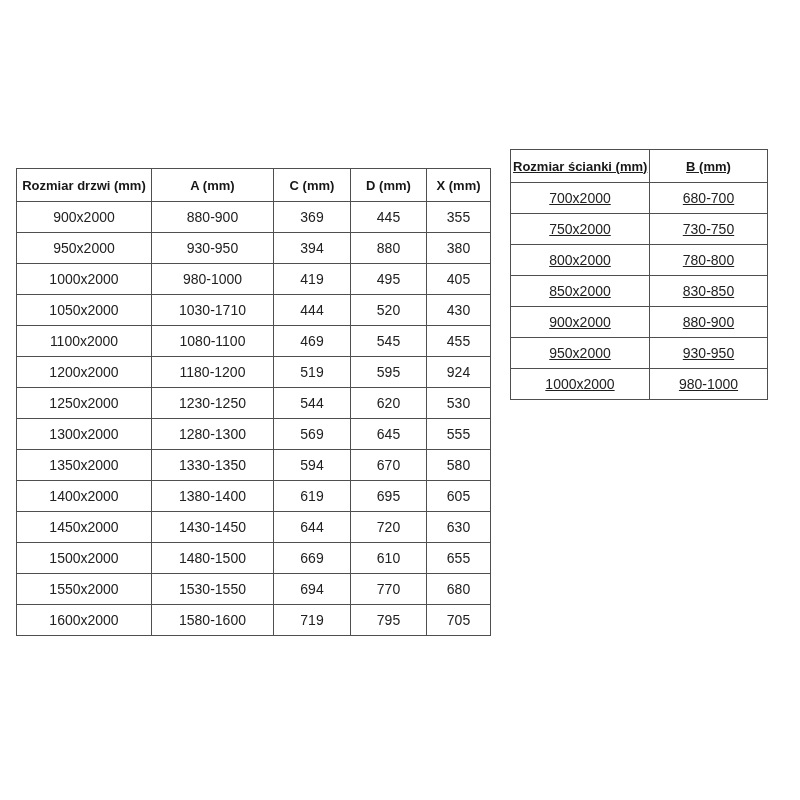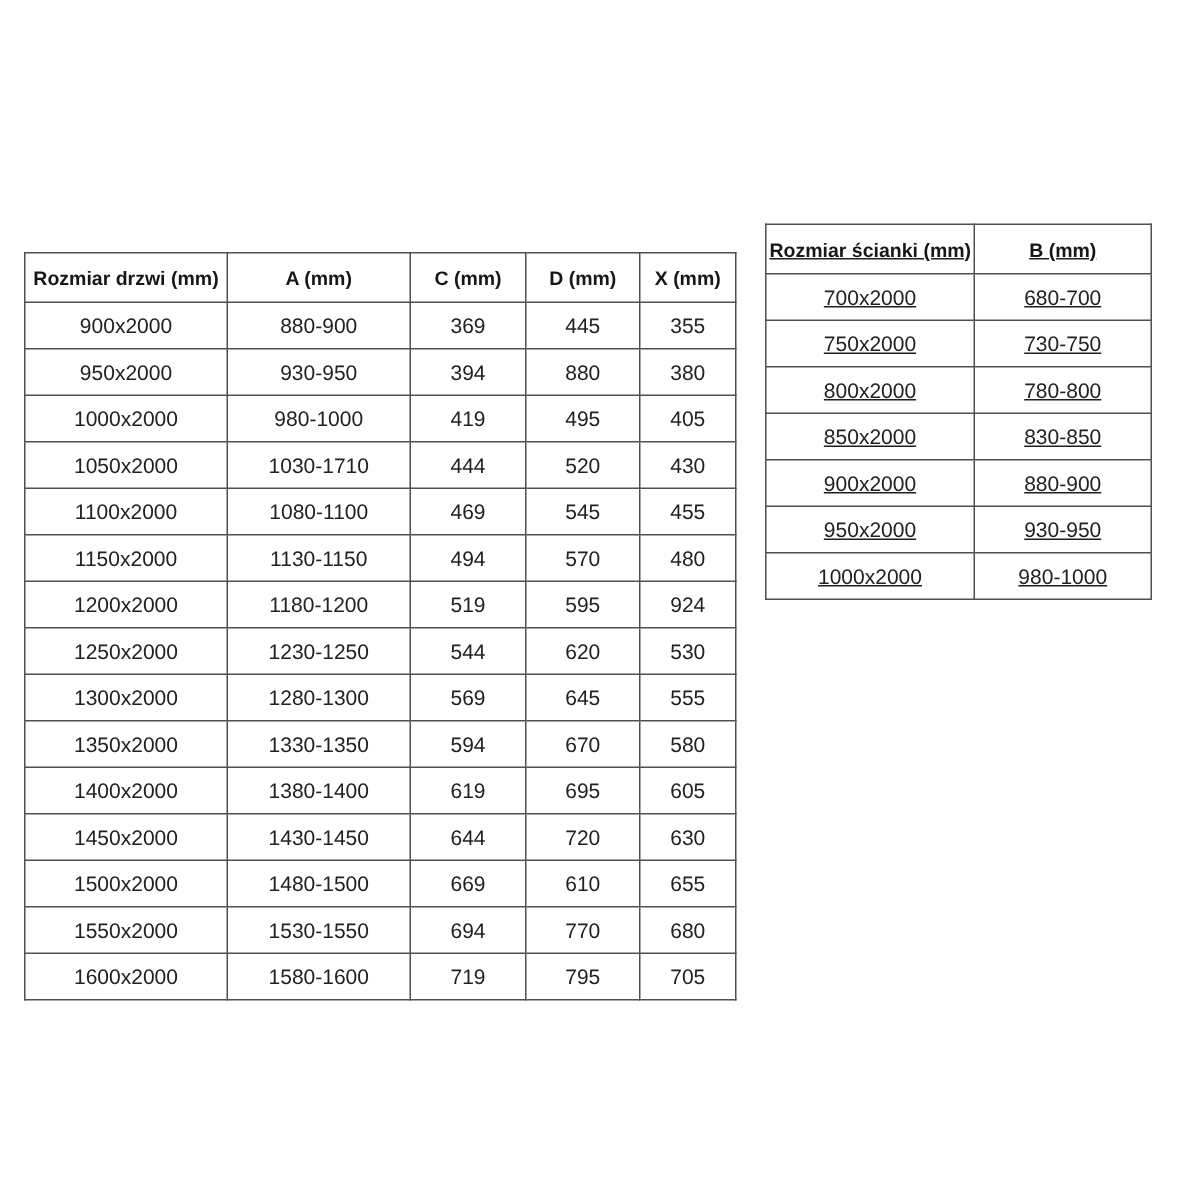--- a/index.html
+++ b/index.html
@@ -110,27 +110,20 @@
           <td>430</td>
         </tr>
         <tr>
           <td>1100x2000</td>
           <td>1080-1100</td>
           <td>469</td>
           <td>545</td>
           <td>455</td>
         </tr>
         <tr>
-          <td>1150x2000</td>
-          <td>1130-1150</td>
-          <td>494</td>
-          <td>570</td>
-          <td>480</td>
-        </tr>
-        <tr>
           <td>1200x2000</td>
           <td>1180-1200</td>
           <td>519</td>
           <td>595</td>
           <td>924</td>
         </tr>
         <tr>
           <td>1250x2000</td>
           <td>1230-1250</td>
           <td>544</td>

